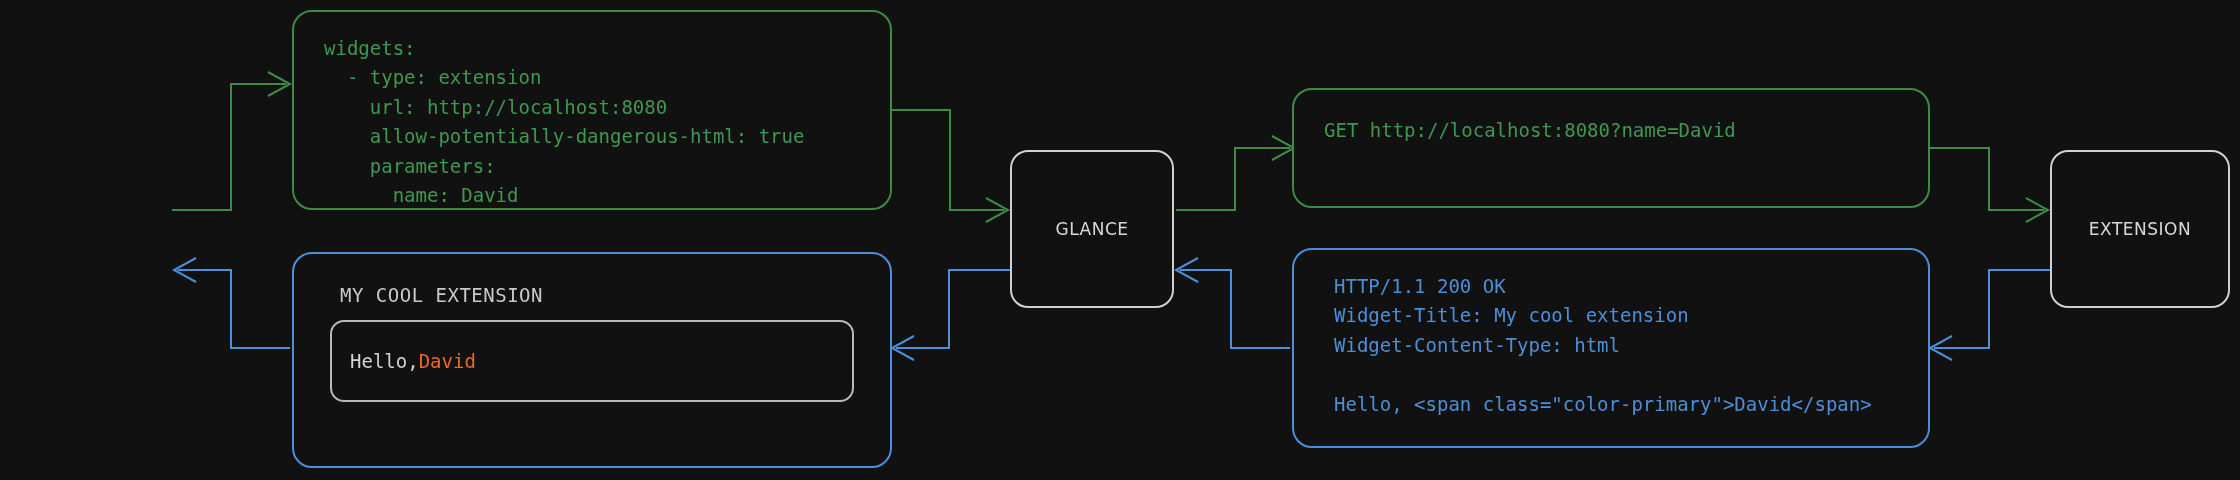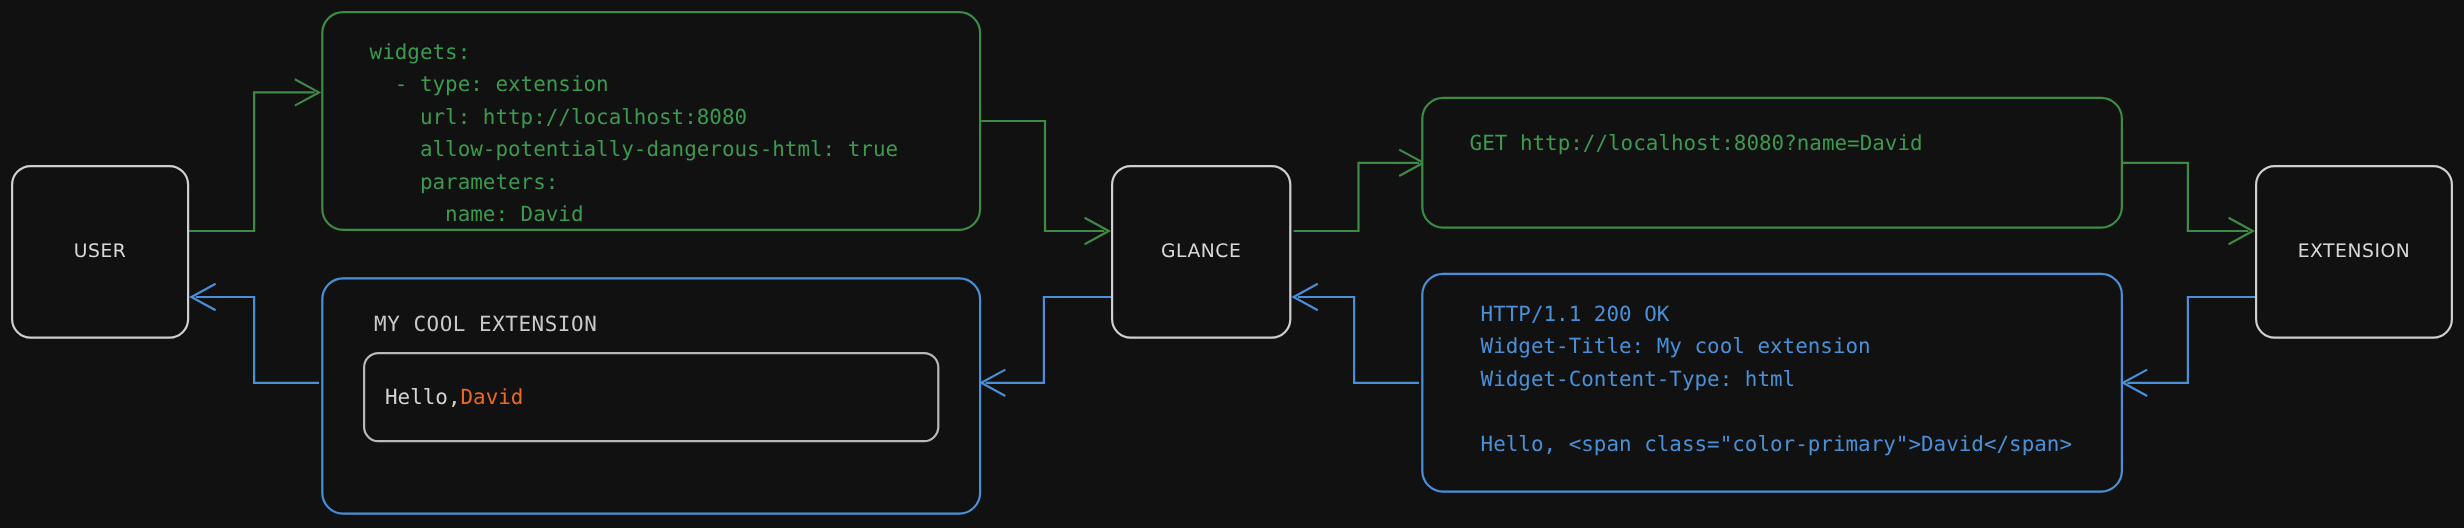--- a/index.html
+++ b/index.html
@@ -35,21 +35,21 @@
     font-family: "DejaVu Sans", "Liberation Sans", sans-serif;
     font-size: 17px;
     letter-spacing: 0.5px;
   }
   .msgbox {
     position: absolute;
     box-sizing: border-box;
     border: 2px solid #3d8b45;
     border-radius: 20px;
     background: #111111;
-    padding: 22px 42px;
+    padding: 22px 30px;
   }
   .msgbox.blue { border-color: #4a90d9; }
   .code {
     margin: 0;
     font-family: "DejaVu Sans Mono", "Liberation Mono", monospace;
     font-size: 19px;
     line-height: 1.55;
     white-space: pre;
     color: #3d9950;
   }
@@ -139,23 +139,20 @@
       <path d="M1010,270 H949 V348 H896" fill="none" stroke="#4a90d9" stroke-width="2"></path>
       <polyline points="914,336 892,348 914,360" fill="none" stroke="#4a90d9" stroke-width="2"></polyline>
     </g>
 
     <g>
       <path d="M290,348 H231 V270 H178" fill="none" stroke="#4a90d9" stroke-width="2"></path>
       <polyline points="196,258 174,270 196,282" fill="none" stroke="#4a90d9" stroke-width="2"></polyline>
     </g>
   </svg>
 
-  <div class="node" style="left:10px; top:150px; width:162px; height:158px;">
-    <span>USER</span>
-  </div>
 
   <div class="node" style="left:2050px; top:150px; width:180px; height:158px;">
     <span>EXTENSION</span>
   </div>
 
   <div class="node" style="left:1010px; top:150px; width:164px; height:158px;">
     <span>GLANCE</span>
   </div>
 
   <div class="msgbox" style="left:292px; top:10px; width:600px; height:200px;">

